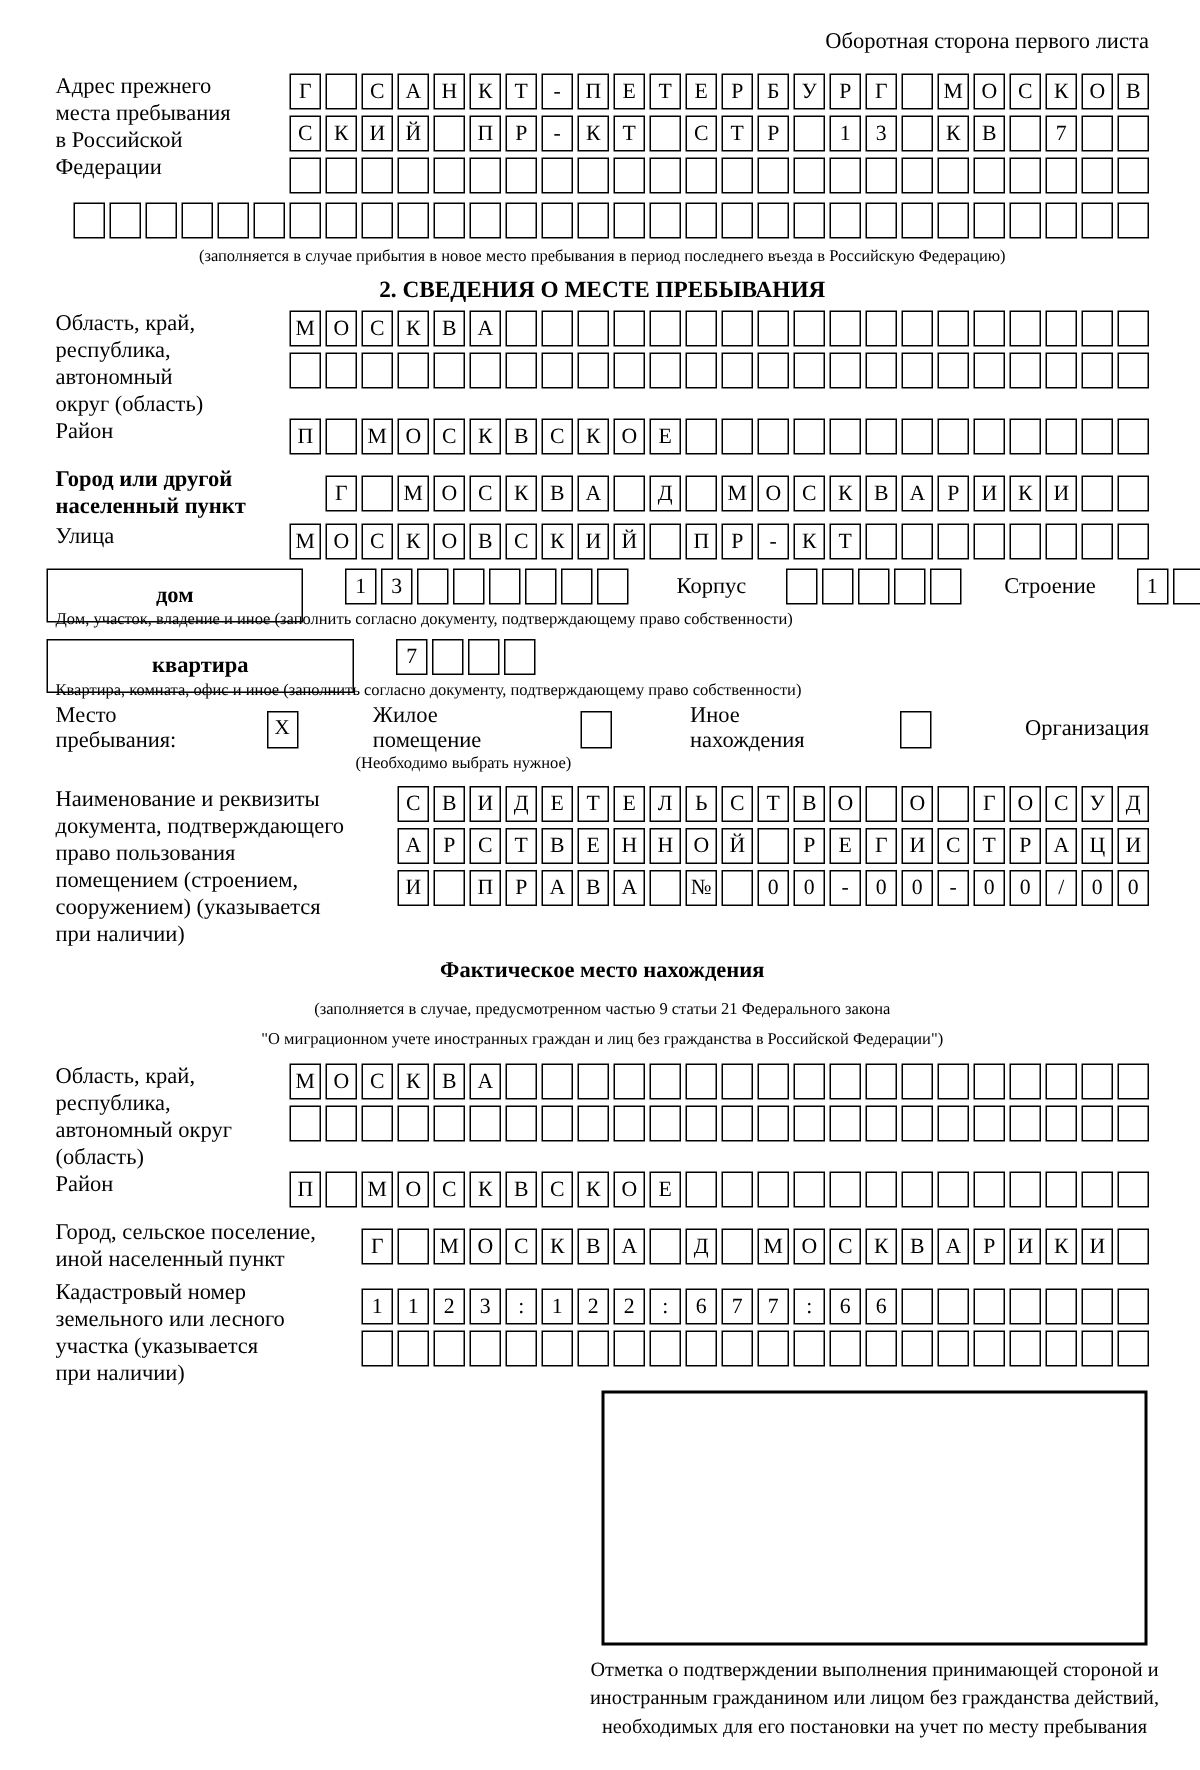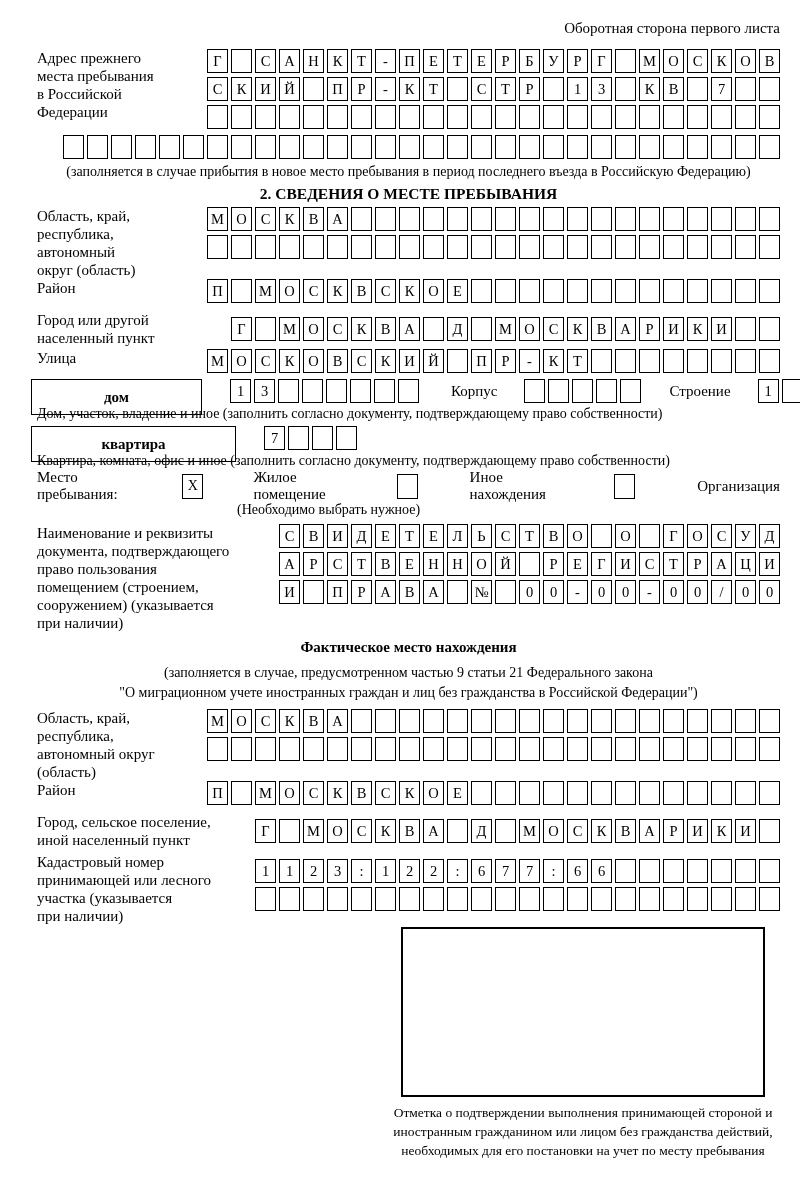--- a/index.html
+++ b/index.html
@@ -1,40 +1,40 @@
 <!DOCTYPE html>
 <html><head>
 <meta charset="utf-8">
 <style>
   html,body{margin:0;padding:0;background:#fff;}
   .page{
     position:relative;
     width:800px;height:1180px;
     box-sizing:border-box;
-    padding:20px 20px 0 37px;
+    padding:20px 34px 0 37px;
     background:#fff;color:#000;
     font-family:"Liberation Serif","DejaVu Serif",serif;
     overflow:hidden;
   }
   .side-note{font-size:15px;text-align:right;margin-bottom:12px;}
   
   .cells-row{display:flex;justify-content:flex-end;height:24px;margin-bottom:4px;}
   .cells-row.left{justify-content:flex-start;}
   .cell{
     box-sizing:border-box;flex:0 0 auto;
     width:21px;height:24px;margin-left:3px;
     border:1.6px solid #000;
     display:flex;align-items:center;justify-content:center;
     font-size:14.5px;line-height:1;
   }
   .field{display:flex;align-items:flex-start;}
   .field-label{font-size:15px;line-height:18px;white-space:pre-line;flex:0 0 auto;}
   .field-rows{flex:1 1 auto;min-width:0;}
-  .w145{width:145px;} .w123{width:123px;} .w149{width:149px;} .w215{width:215px;} .w200{width:200px;}
-  .caption{font-size:14px;line-height:17px;}
+  .w145{width:145px;} .w123{width:123px;} .w149{width:149px;font-weight:bold;} .w215{width:215px;} .w200{width:200px;}
+  .caption{font-size:11px;line-height:17px;}
   .caption.center{text-align:center;}
   .sec-title{font-size:15.5px;font-weight:bold;text-align:center;line-height:19px;}
   .sub-title{font-size:15px;font-weight:bold;text-align:center;line-height:19px;}
   .wide-box{
     box-sizing:border-box;border:1.8px solid #000;height:36px;
     display:flex;align-items:center;justify-content:center;
     font-size:15px;flex:0 0 auto;font-weight:bold;
   }
   .inline-label{font-size:15px;line-height:24px;flex:0 0 auto;}
   .hline{display:flex;align-items:flex-start;height:24px;margin-left:-6px;}
@@ -598,21 +598,21 @@
           <span class="cell">И</span>
           <span class="cell">К</span>
           <span class="cell">И</span>
           <span class="cell"></span>
         </div>
     </div>
   </div>
 
   <div class="field mb2">
     <div class="field-label w200">Кадастровый номер
-принимающей или лесного
+земельного или лесного
 участка (указывается
 при наличии)</div>
     <div class="field-rows pt6">
       <div class="cells-row">
           <span class="cell">1</span>
           <span class="cell">1</span>
           <span class="cell">2</span>
           <span class="cell">3</span>
           <span class="cell">:</span>
           <span class="cell">1</span>

